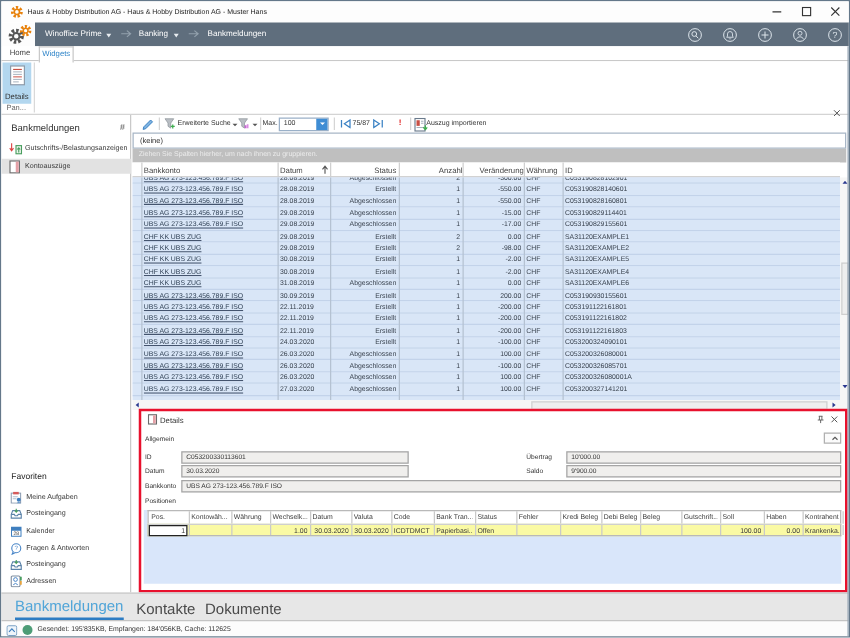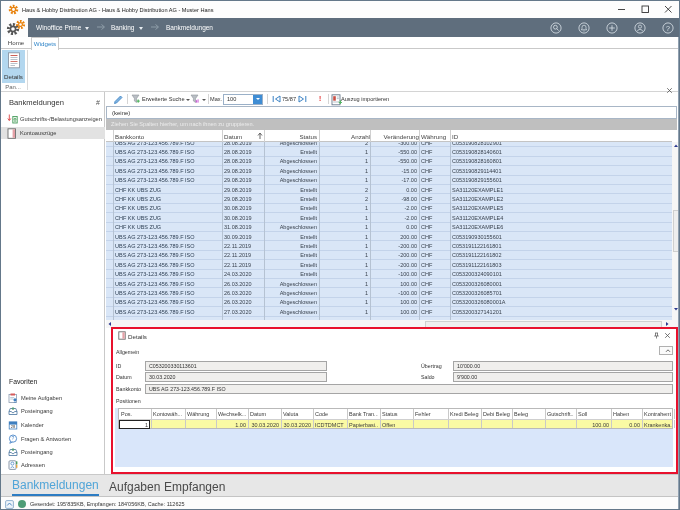--- a/index.html
+++ b/index.html
@@ -587,22 +587,22 @@
 <div class="pvl" style="left:555px"></div>
  <div style="position:absolute;left:0;top:0;width:31px;height:9px;background:#fff;border:1px solid #222">
         <span class="pc r" style="left:2px;width:26px;top:0.8px">1</span>
       </div>
  </div>
 </div>
 
 <div id="btabs">
  <span class="abs" style="left:11px;top:3px;font-size:12px;color:#51a5d8">Bankmeldungen</span>
  <div class="abs" style="left:11px;top:18.5px;width:87px;height:3px;background:#2d7cc3"></div>
- <span class="abs" style="left:108px;top:4.5px;font-size:12px;color:#4a4a4a">Aufgaben</span>
- <span class="abs" style="left:163px;top:4.5px;font-size:12px;color:#4a4a4a">Empfangen</span>
+ <span class="abs" style="left:108px;top:4.5px;font-size:12px;color:#4a4a4a">Kontakte</span>
+ <span class="abs" style="left:163px;top:4.5px;font-size:12px;color:#4a4a4a">Dokumente</span>
 </div>
 <div id="bstatus">
  <svg class="abs" style="left:4px;top:2.5px" width="9" height="9" viewBox="0 0 9 9">
       <rect x="0.6" y="0.6" width="7.8" height="7.8" rx="1.2" fill="#eef4fa" stroke="#7aa0c4" stroke-width="0.8"></rect>
       <path d="M2.2 5.5 L4.5 3 L6.8 5.5" fill="none" stroke="#3f7fbf" stroke-width="0.9"></path>
     </svg>
  <div class="abs" style="left:17px;top:2.5px;width:8px;height:8px;border-radius:50%;background:#4d9c76"></div>
  <span class="abs" style="left:29px;top:3.5px">Gesendet: 195'835KB, Empfangen: 184'056KB, Cache: 112625</span>
 </div>
 <div id="wbottom"></div>

